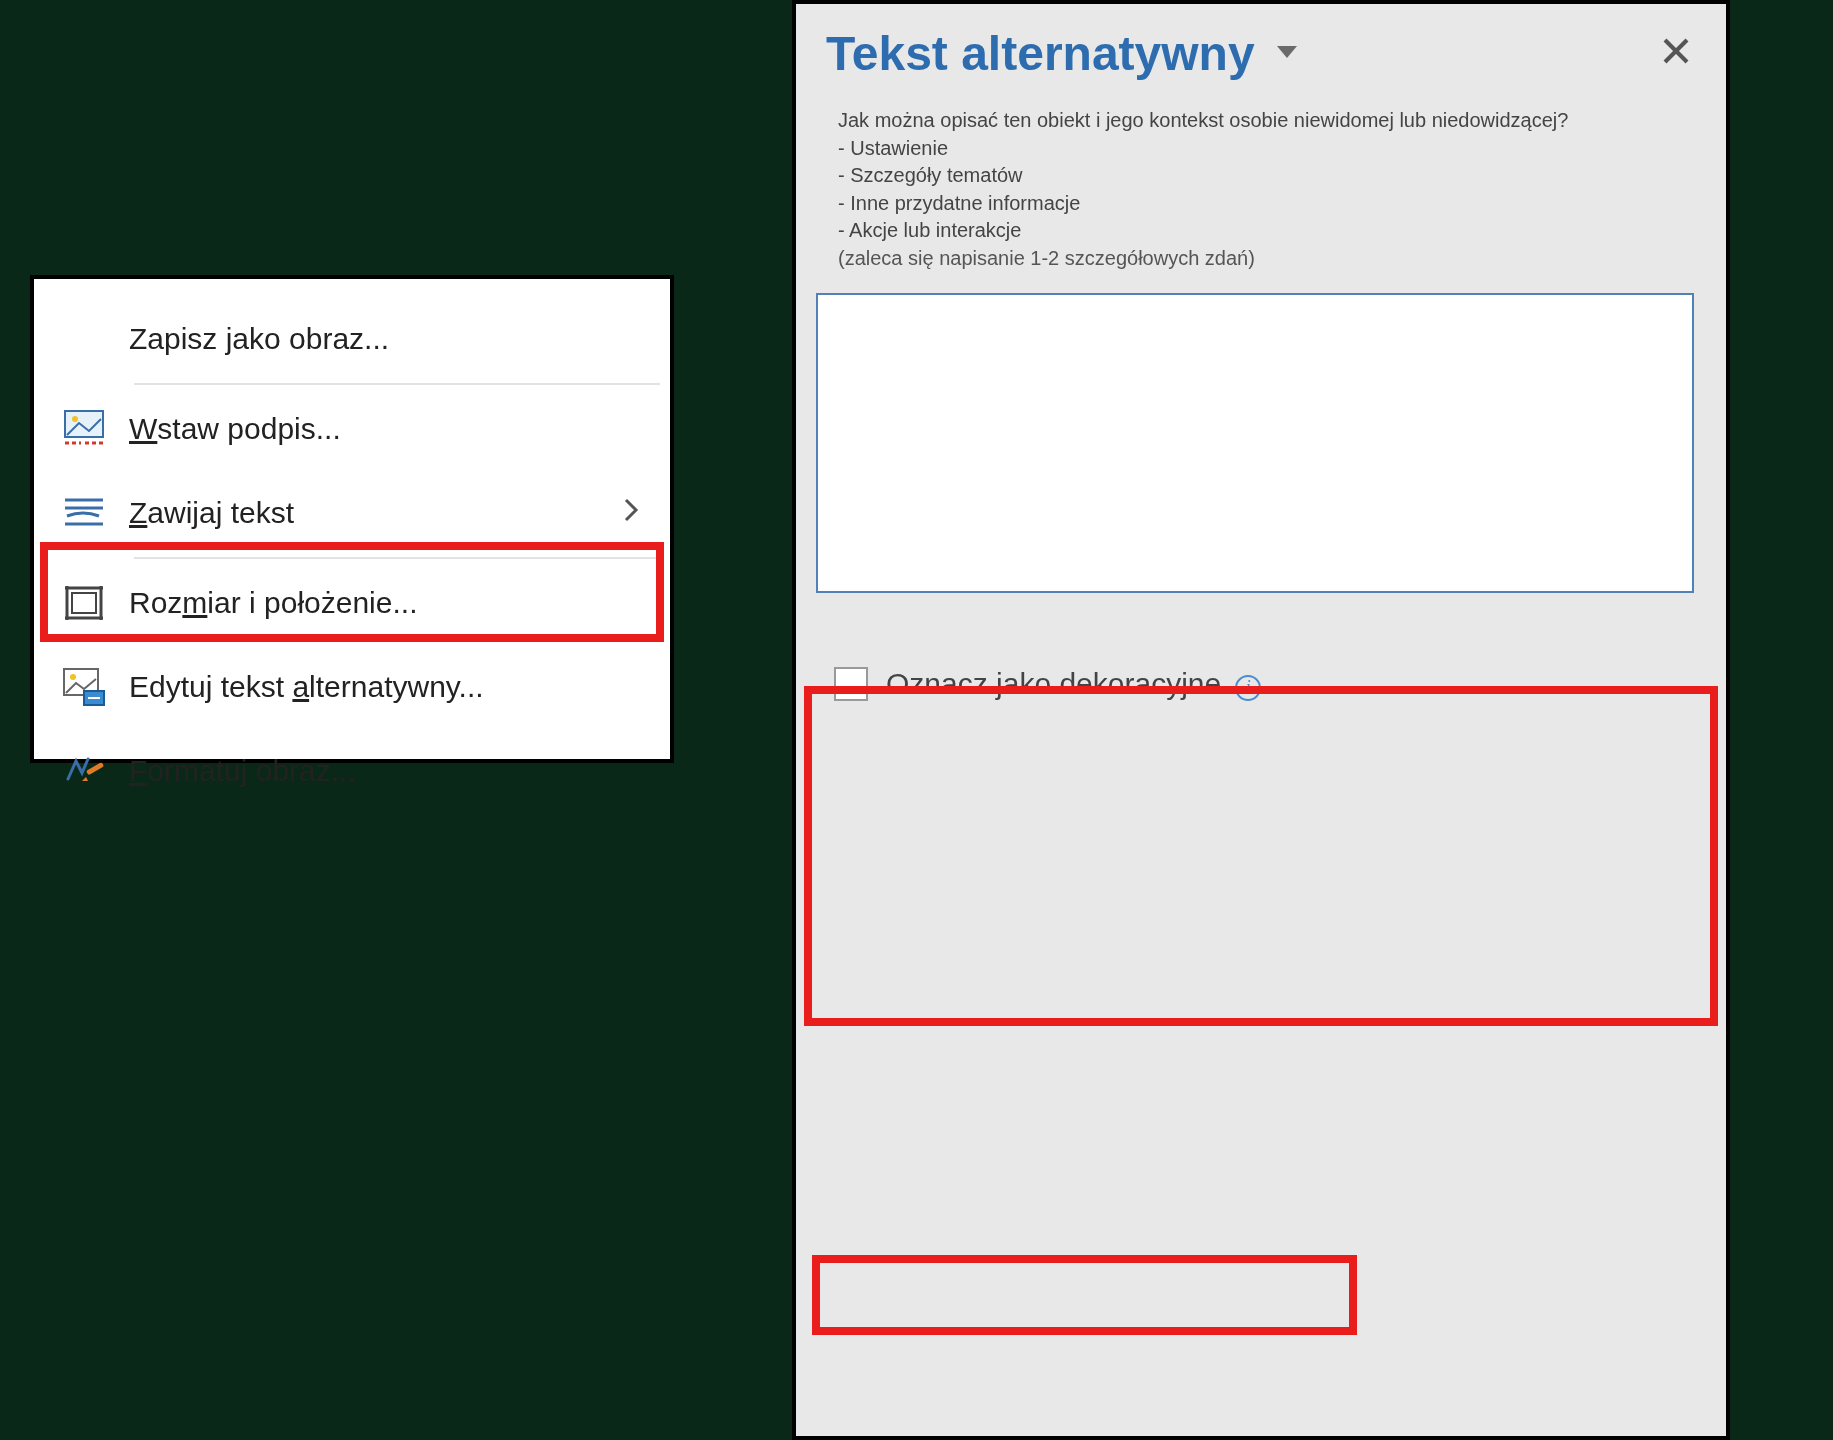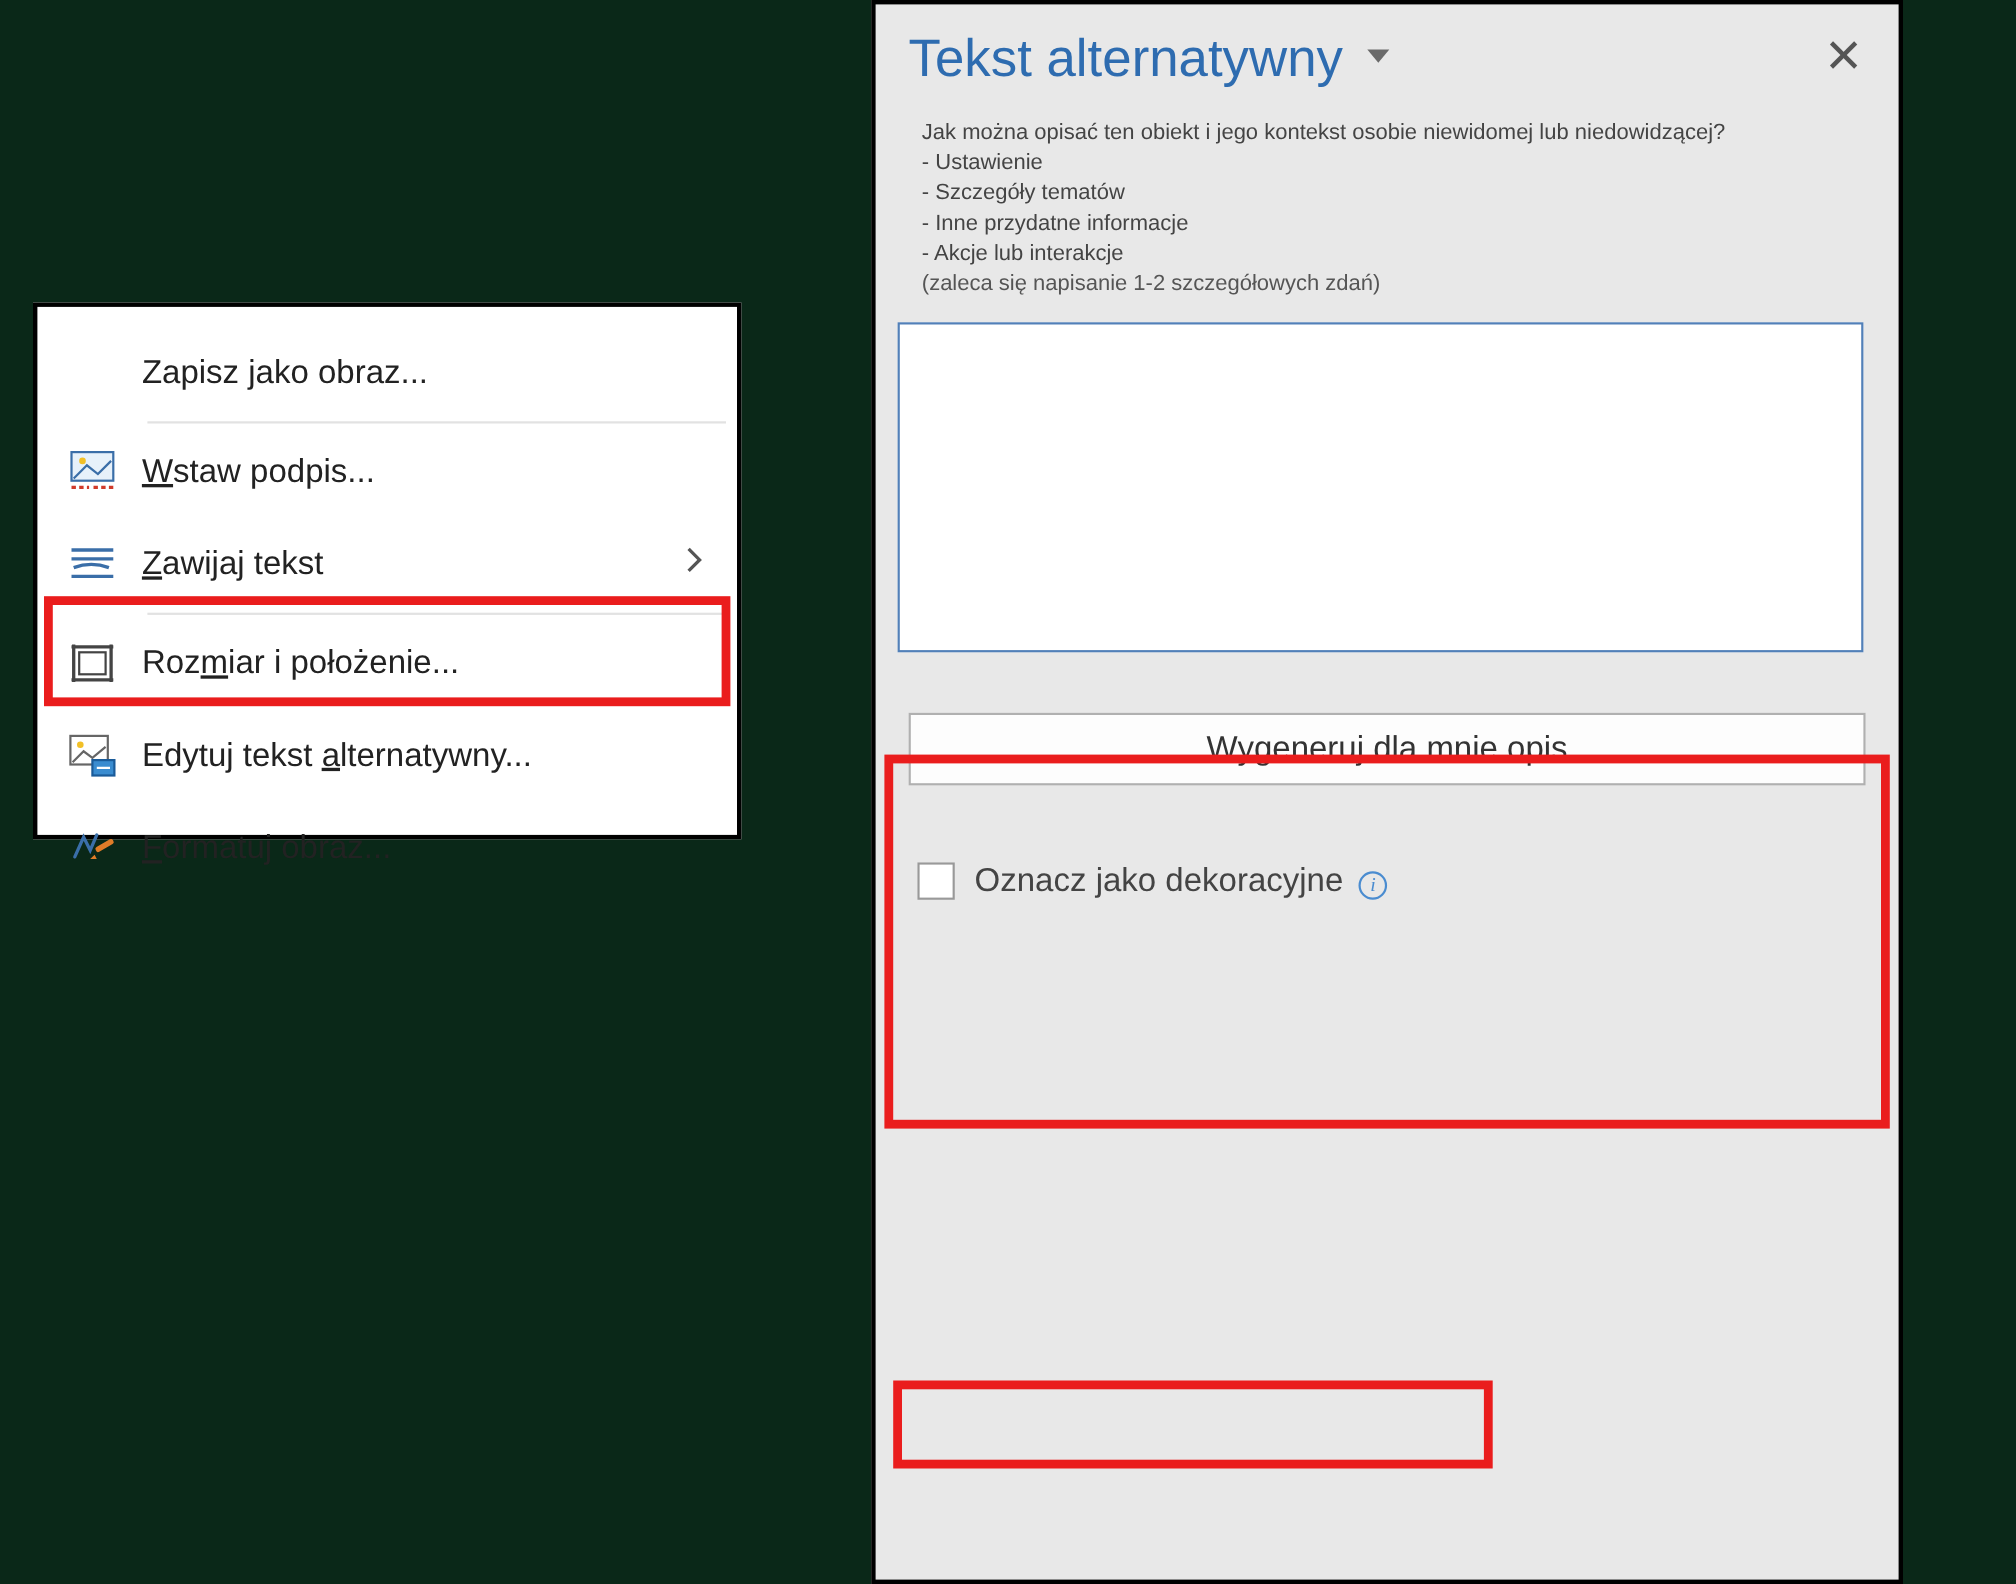--- a/index.html
+++ b/index.html
@@ -77,21 +77,21 @@
       border: 4px solid #000;
     }
     .alt-header {
       display: flex;
       align-items: center;
       padding: 22px 30px 12px 30px;
     }
     .alt-title {
       font-size: 48px;
       color: #2e6cb0;
-      font-weight: 400;
+      font-weight: 700;
     }
     .alt-dropdown {
       margin-left: 20px;
     }
     .alt-close {
       margin-left: auto;
       font-size: 38px;
       color: #555;
       cursor: pointer;
       width: 40px;
@@ -290,21 +290,20 @@
     <div class="alt-bullet">- Szczegóły tematów</div>
     <div class="alt-bullet">- Inne przydatne informacje</div>
     <div class="alt-bullet">- Akcje lub interakcje</div>
     <div class="alt-italic">(zaleca się napisanie 1-2 szczegółowych zdań)</div>
   </div>
 
   <div class="alt-textarea-wrap">
     <textarea class="alt-textarea" style=""></textarea>
   </div>
 
-  <div class="alt-generate">Wygeneruj dla mnie opis</div>
 
   <div class="alt-checkbox-row">
     <span class="alt-checkbox"></span>
     <span>Oznacz jako dekoracyjne</span>
     <span class="info-icon">i</span>
   </div>
 </div>
 
 <div class="highlight-red hl-textarea"></div>
 <div class="highlight-red hl-checkbox"></div>

